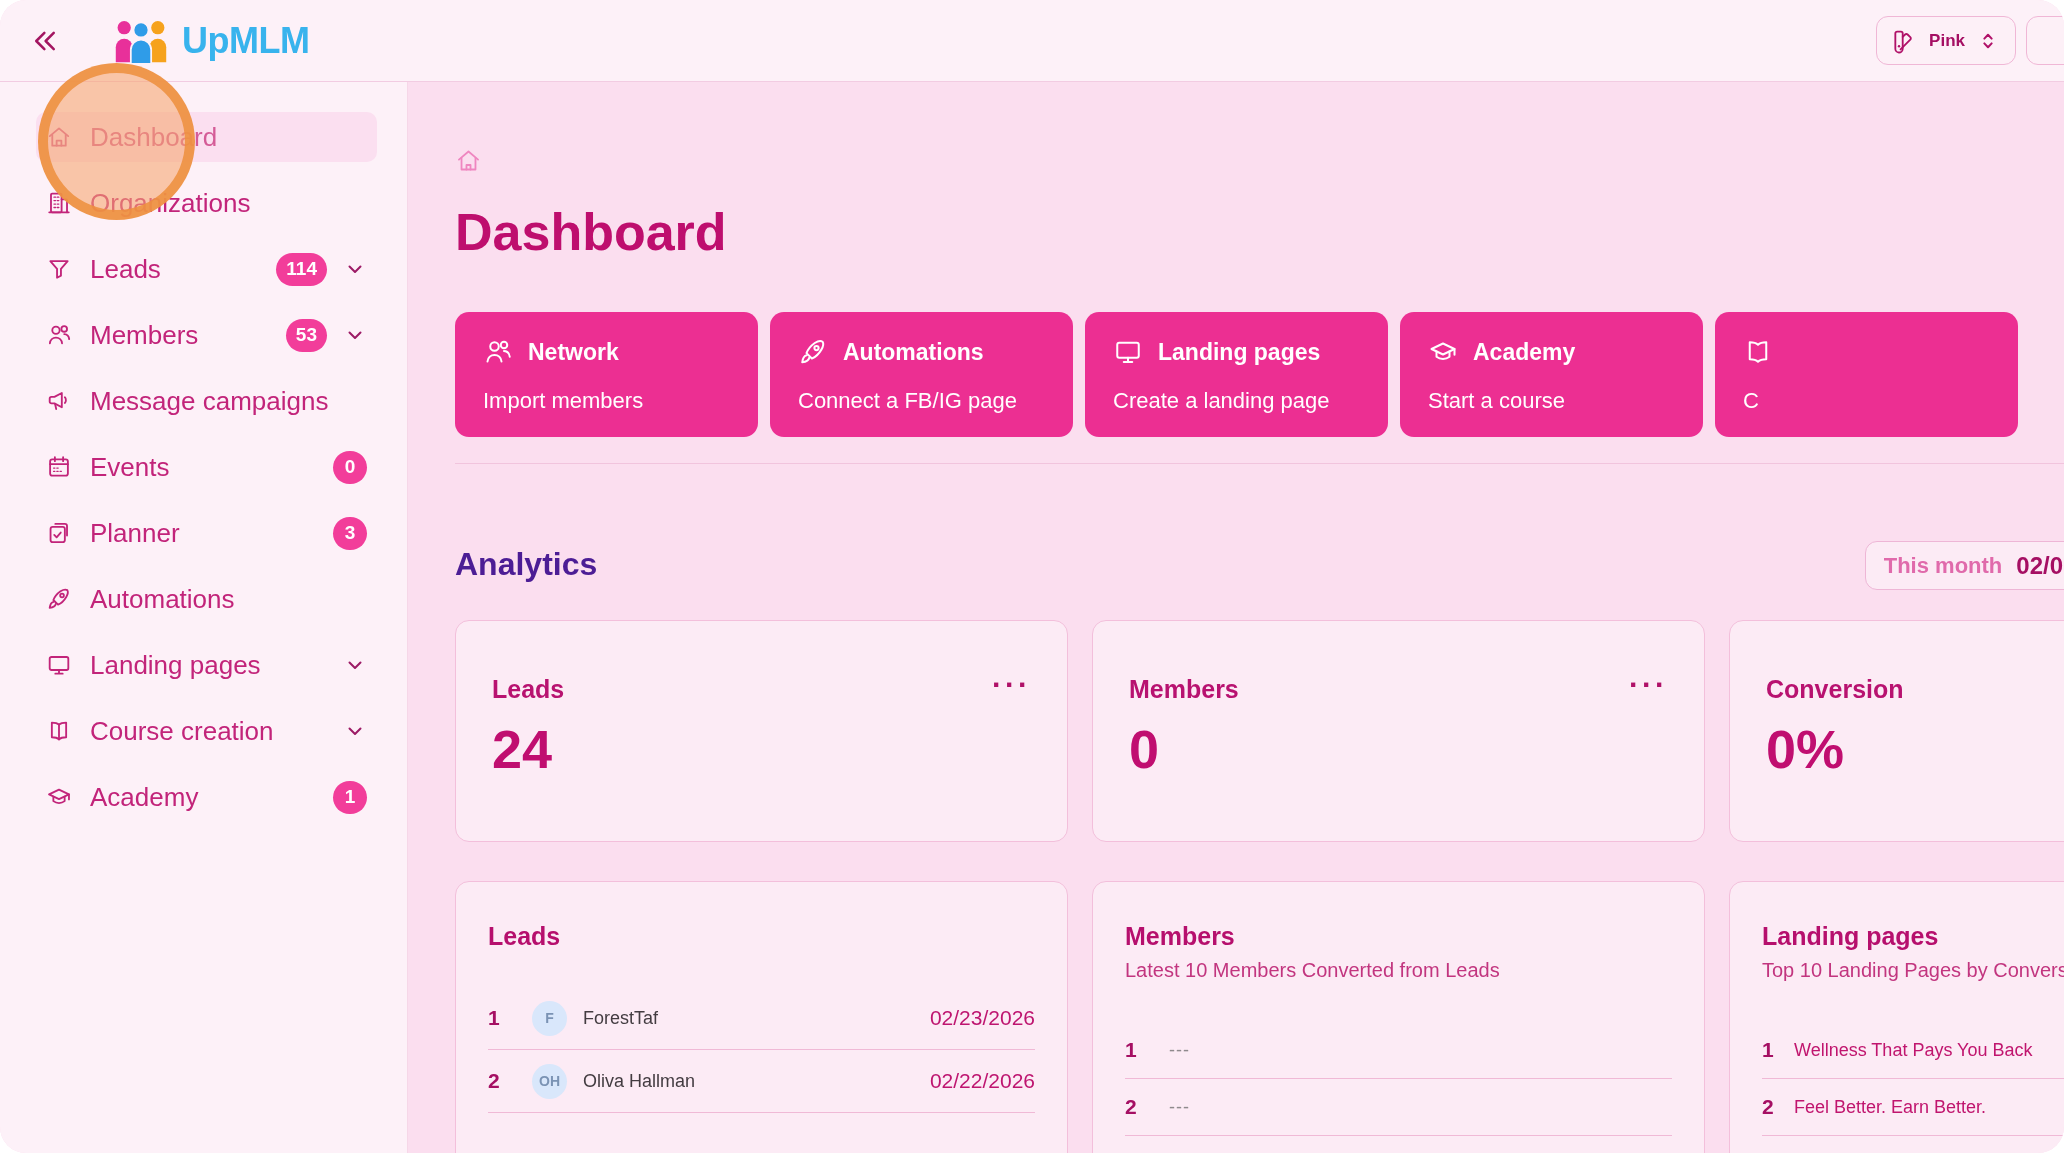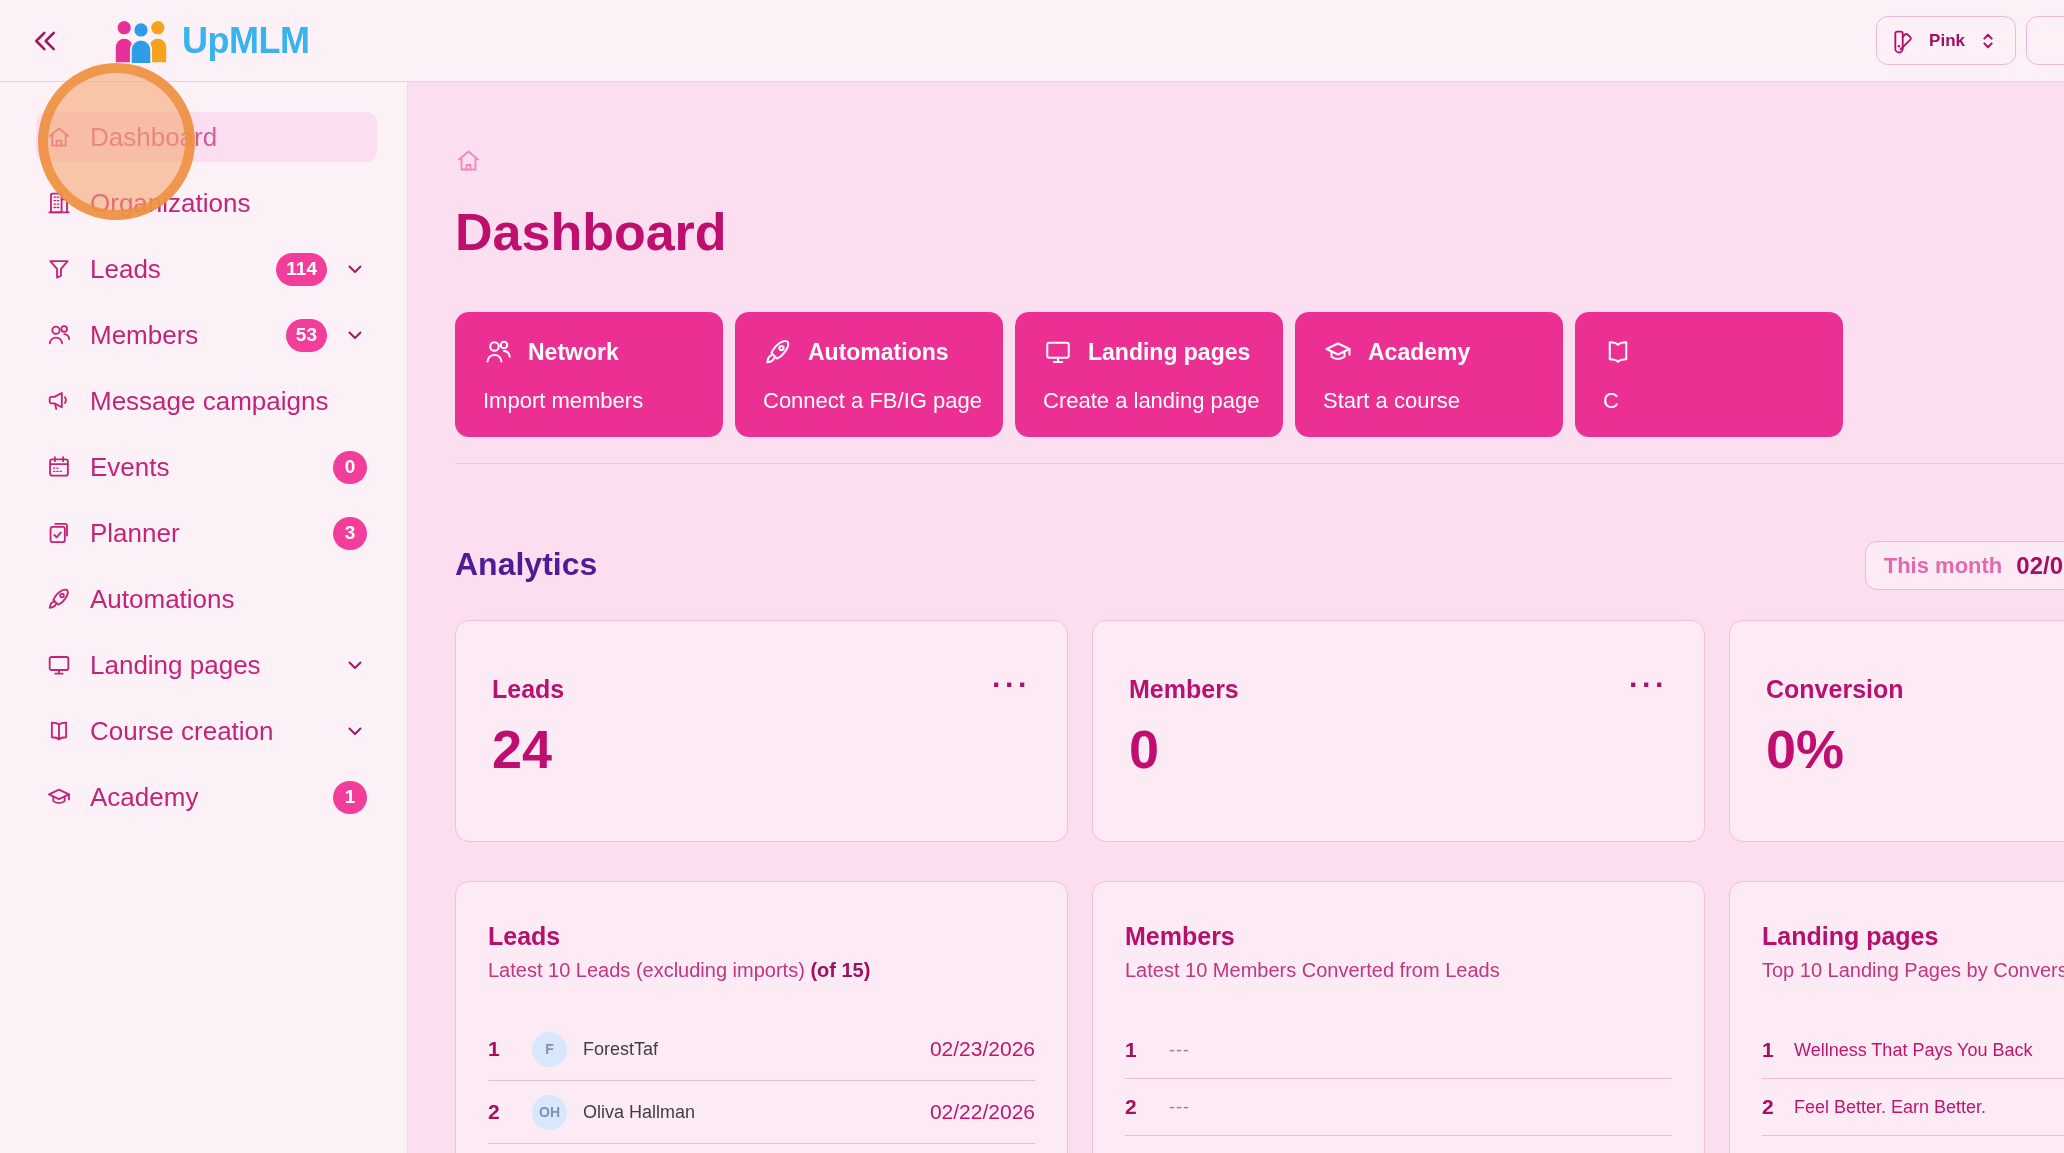--- a/index.html
+++ b/index.html
@@ -1,17 +1,17 @@
 <!DOCTYPE html>
 <html style="--accent-pink: #ec2f92; --content-bg: #fbdeef; --panel-bg: #fdf1f8; --card-bg: #fcebf5; --card-border: #f3bfdb; --badge-bg: #f23d9a; --sidebar-text: #c2247a; --logo-cyan: #38b3ed; --highlight-orange: #ee8f3f;"><head>
 <meta charset="utf-8">
 <style>
   html,body{margin:0;padding:0;}
   .screen{position:relative;width:2064px;height:1153px;overflow:hidden;
-    background:var(--content-bg,#fbdeef);font-family:"Liberation Sans",sans-serif;
+    background:var(--content-bg,#fbdeef);font-family:"Liberation Sans",sans-serif;border-radius:26px;
     -webkit-font-smoothing:antialiased;}
   svg{fill:none;stroke:currentColor;stroke-width:1.7;stroke-linecap:round;stroke-linejoin:round;display:block;}
 
   
   .hdr{position:absolute;top:0;left:0;right:0;height:81px;background:var(--panel-bg,#fdf1f8);
     border-bottom:1px solid #f2cce2;display:flex;align-items:center;z-index:5;}
   .collapse{width:30px;height:30px;color:#a31561;margin-left:30px;cursor:pointer;}
   .collapse svg{width:30px;height:30px;stroke-width:2;}
   .logo{display:flex;align-items:center;gap:12px;margin-left:52px;}
   .logo-mark svg{width:58px;height:46px;stroke:none;}
@@ -47,21 +47,21 @@
     border:10px solid rgba(238,143,63,.88);background:rgba(246,166,110,.58);z-index:50;pointer-events:none;box-sizing:border-box;}
 
   
   .main{position:absolute;top:81px;left:409px;right:0;bottom:0;overflow:hidden;
     padding:66px 0 0 46px;box-sizing:border-box;}
   .crumb{width:27px;height:27px;color:#ef86c0;}
   .crumb svg{width:27px;height:27px;stroke-width:1.6;}
   .page-title{margin-top:30px;font-size:52px;line-height:56px;font-weight:800;color:#be0e6e;}
 
   .qa-row{display:flex;gap:12px;margin-top:52px;width:1920px;}
-  .qa-card{flex:none;width:268px;height:125px;border-radius:14px;background:var(--accent-pink,#ec2f92);
+  .qa-card{flex:none;width:303px;height:125px;border-radius:14px;background:var(--accent-pink,#ec2f92);
     color:#fff;padding:25px 28px;box-sizing:border-box;cursor:pointer;}
   .qa-top{display:flex;align-items:center;gap:15px;}
   .qicon{width:30px;height:30px;}
   .qicon svg{width:30px;height:30px;stroke-width:1.6;}
   .qa-title{font-size:23px;font-weight:700;white-space:nowrap;}
   .qa-sub{margin-top:21px;font-size:22px;white-space:nowrap;}
 
   .rule{border:none;border-top:1px solid #f1c4dd;margin:26px 0 0;width:1609px;}
 
   .an-row{position:relative;margin-top:77px;width:1609px;height:47px;display:flex;align-items:center;}
@@ -387,21 +387,20 @@
           <span class="stat-title">Conversion</span>
         </div>
         <div class="stat-value">0%</div>
       </div>
     </div>
 
     <div class="lists-row">
 
       <div class="list-card">
         <div class="lc-title">Leads</div>
-        <div class="lc-sub"><span>Latest 10 Leads (excluding imports)</span> <b>(of 15)</b></div>
         <div class="rows">
           <div class="row">
             <span class="rank">1</span>
             <span class="avatar">F</span>
             <span class="rname">ForestTaf</span>
             <span class="rdate">02/23/2026</span>
           </div>
           <div class="row">
             <span class="rank">2</span>
             <span class="avatar">OH</span>

